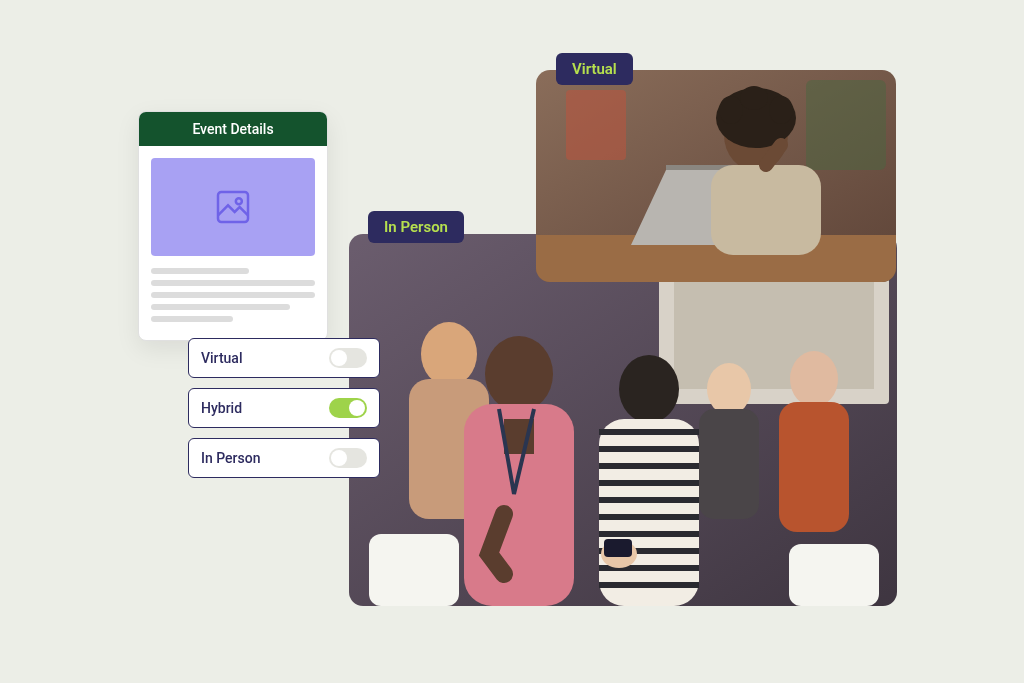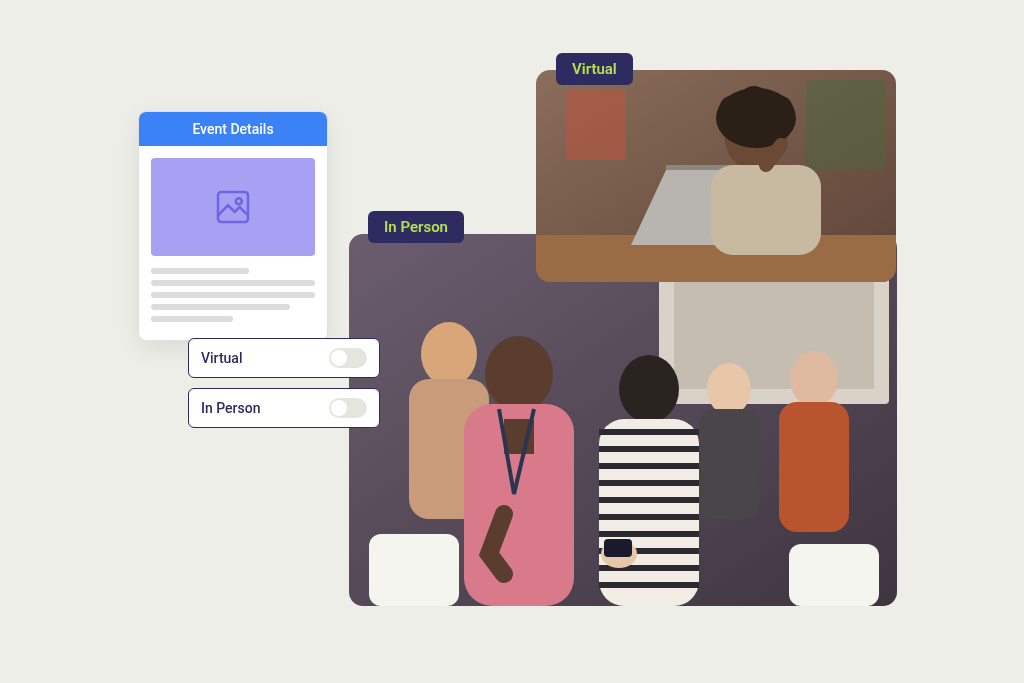--- a/index.html
+++ b/index.html
@@ -18,21 +18,21 @@
       left: 138px;
       top: 111px;
       width: 190px;
       background: #fff;
       border-radius: 8px;
       overflow: hidden;
       box-shadow: 0 8px 24px rgba(0,0,0,0.08);
       border: 1px solid #e0e0e0;
     }
     .event-card-header {
-      background: #3b82f6;
+      background: #14532d;
       color: #fff;
       text-align: center;
       padding: 9px 0;
       font-size: 14px;
       font-weight: 500;
     }
     .event-card-body {
       padding: 12px;
     }
     .image-placeholder {
@@ -249,20 +249,26 @@
 </div>
 
 <div class="options">
   <div class="option-row">
     <span>Virtual</span>
     <div class="toggle off">
         <div class="toggle-knob"></div>
       </div>
   </div>
   <div class="option-row">
+    <span>Hybrid</span>
+    <div class="toggle on">
+        <div class="toggle-knob"></div>
+      </div>
+  </div>
+  <div class="option-row">
     <span>In Person</span>
     <div class="toggle off">
         <div class="toggle-knob"></div>
       </div>
   </div>
 </div>
 
 <div class="tag tag-virtual">Virtual</div>
 <div class="tag tag-inperson">In Person</div>
 

